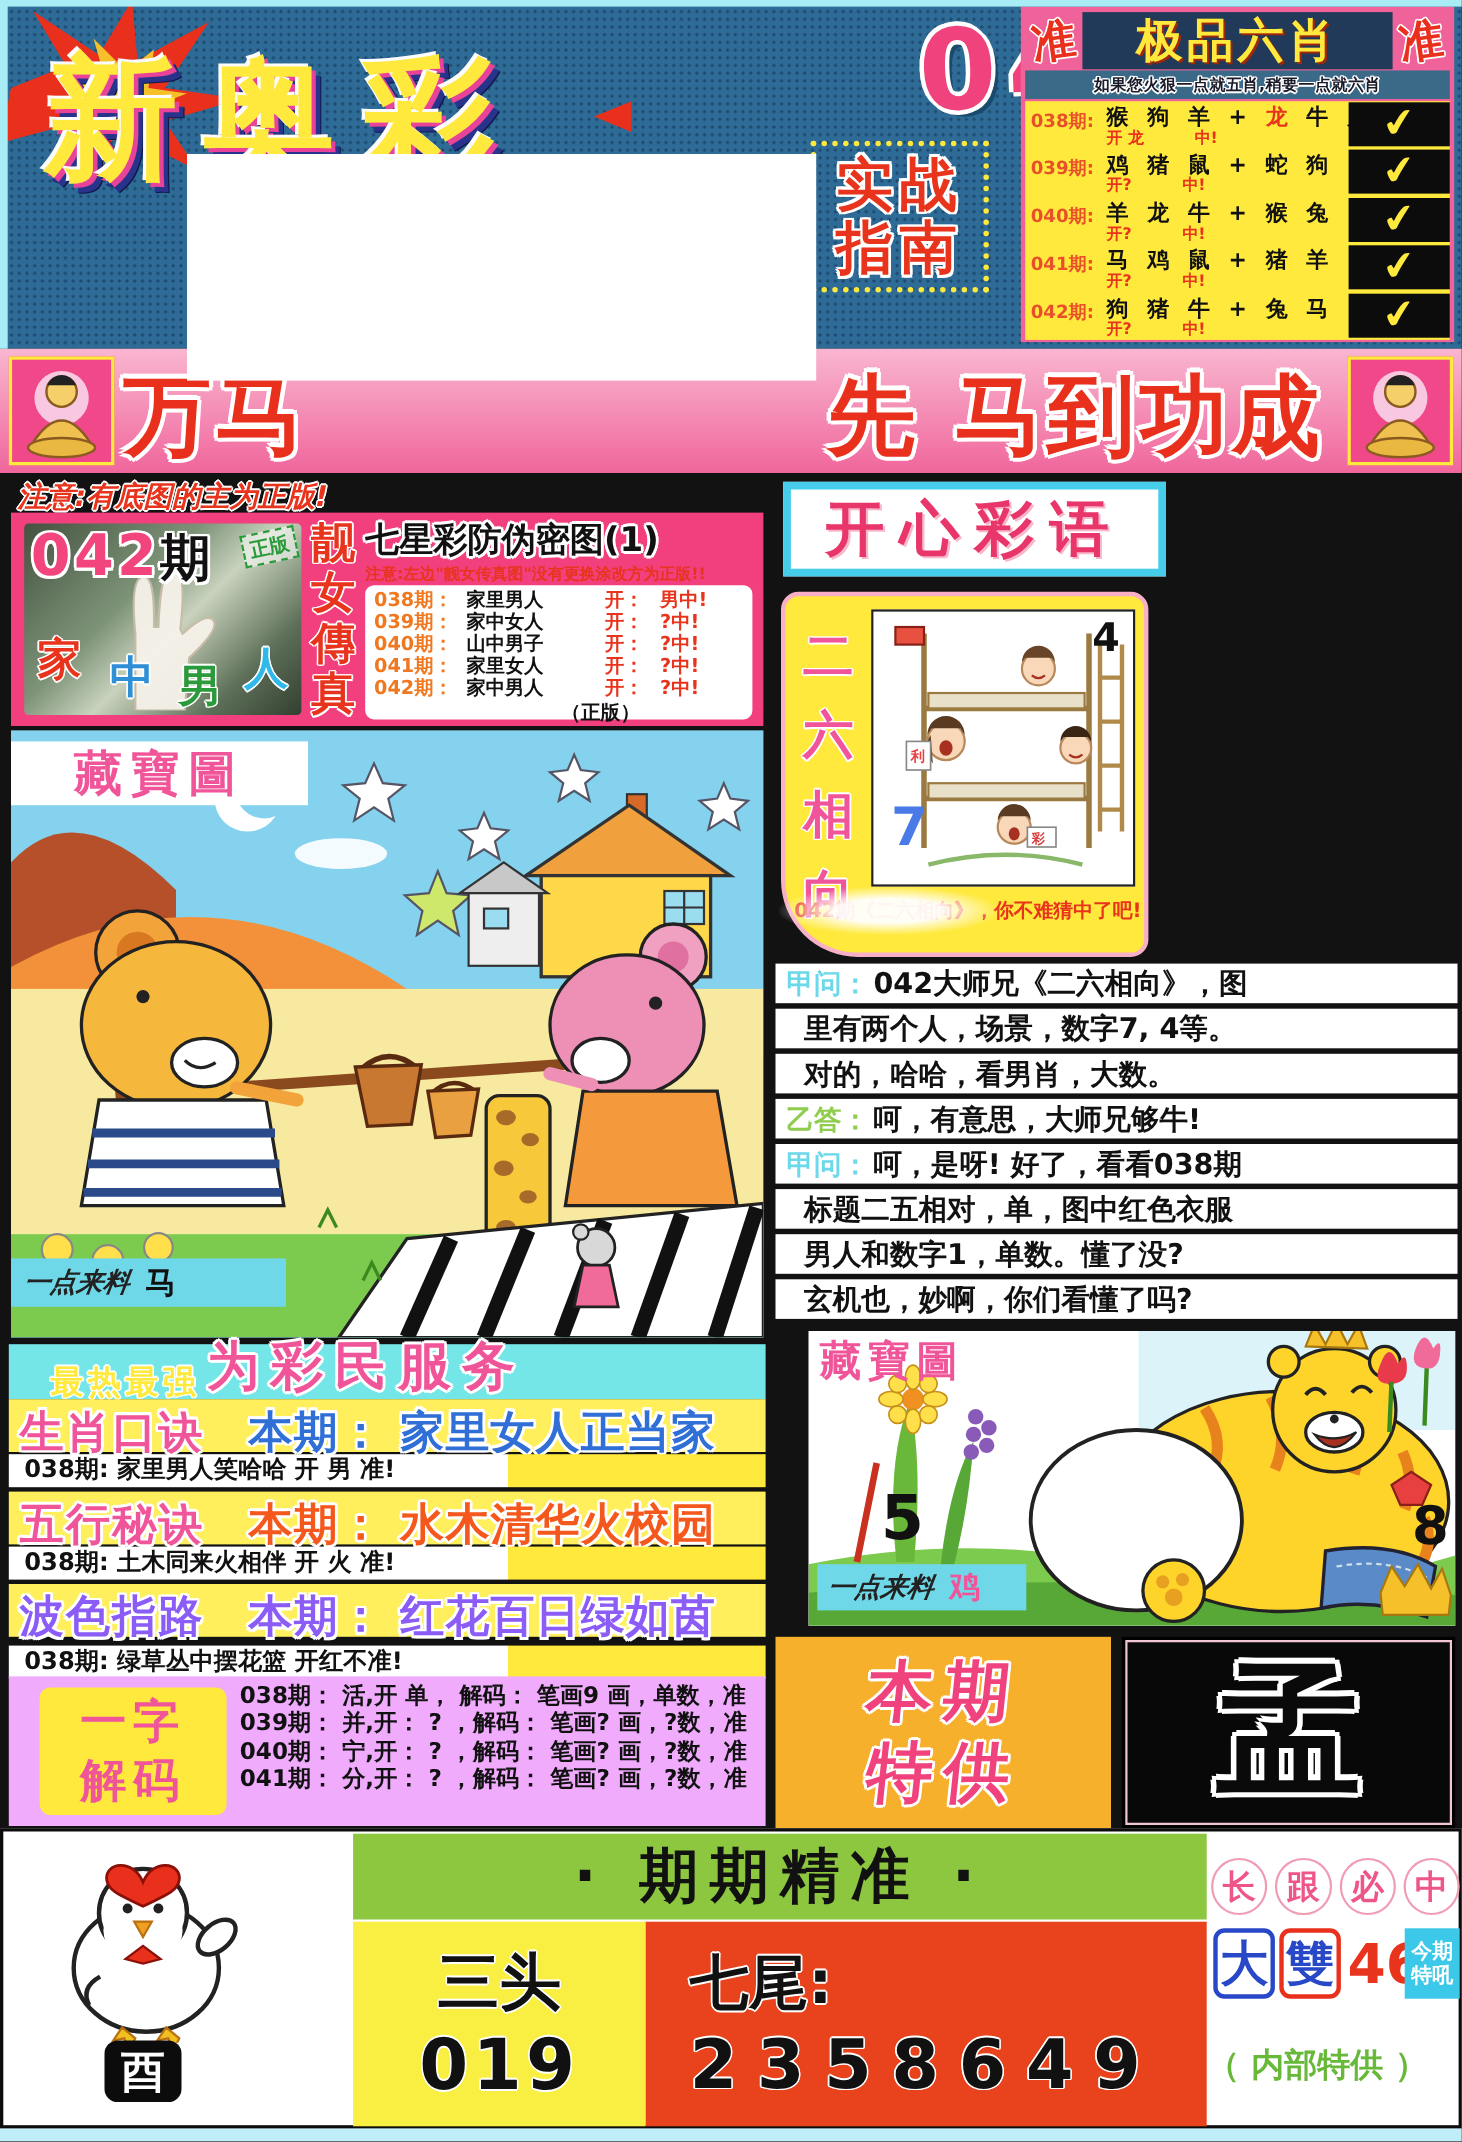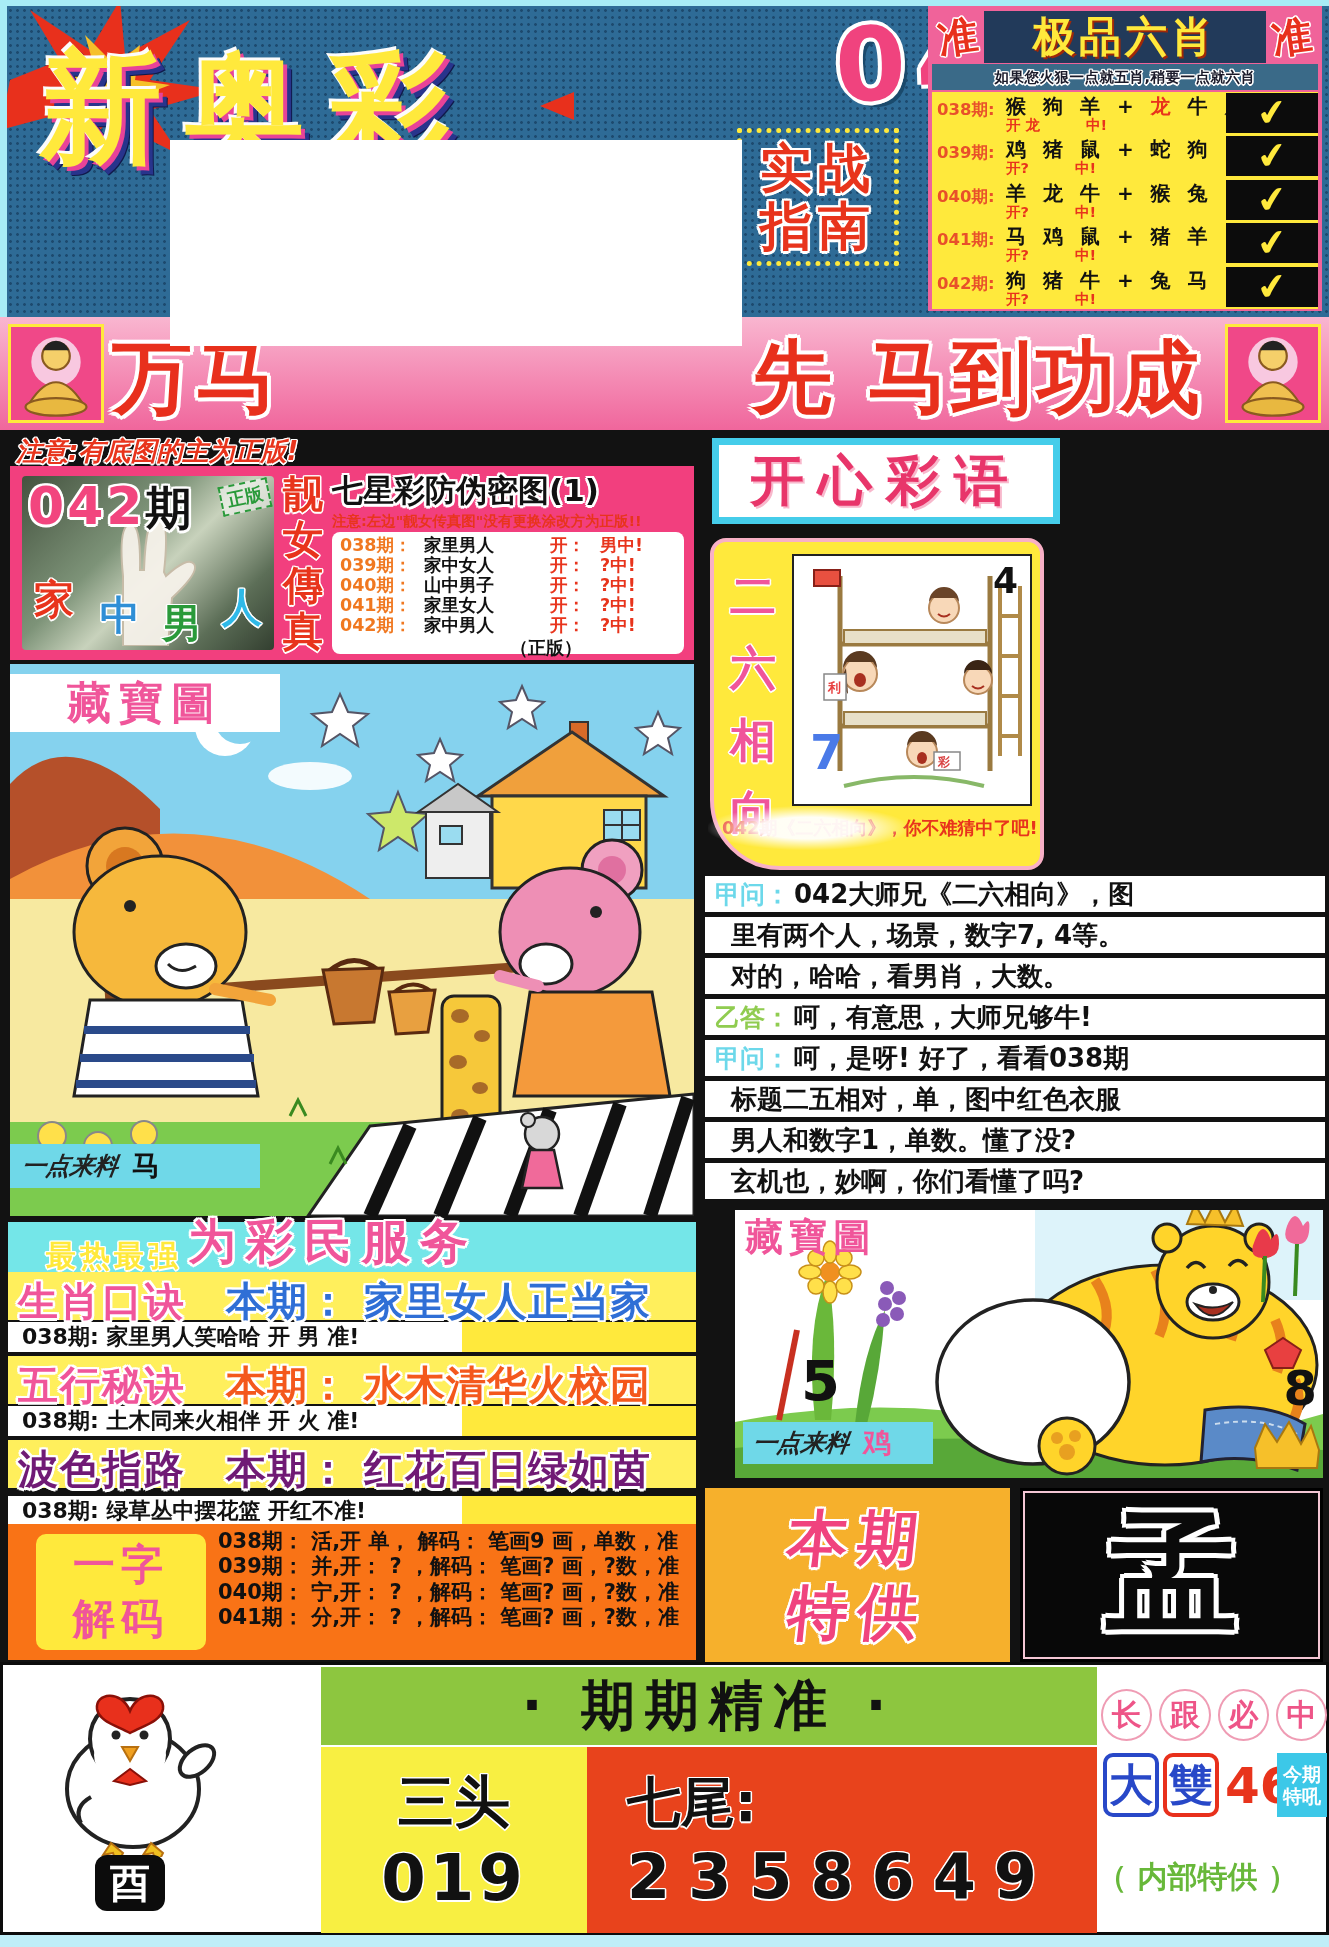--- a/index.html
+++ b/index.html
@@ -100,24 +100,24 @@
   
   .svc-band{position:absolute;left:8px;top:1222px;width:688px;height:50px;background:#74e6e8;z-index:2;}
   .svc-band .big{position:absolute;left:180px;top:-12px;font-size:48px;font-weight:bold;color:#f0559a;letter-spacing:10px;z-index:2;}
   .svc-band .small{position:absolute;left:38px;top:14px;font-size:30px;font-weight:bold;color:#ffe93c;letter-spacing:4px;}
   .svc-head{position:absolute;left:8px;width:688px;height:48px;background:#ffef5c;z-index:2;white-space:nowrap;}
   .svc-label{position:absolute;left:10px;top:2px;font-size:40px;font-weight:bold;letter-spacing:2px;}
   .svc-value{position:absolute;left:218px;top:2px;font-size:40px;font-weight:bold;letter-spacing:1px;}
   .svc-hist{position:absolute;left:8px;width:688px;height:30px;z-index:2;
     background:linear-gradient(90deg,#fff 0 66%,#ffe93c 66% 100%);
     font-size:22px;font-weight:bold;color:#111;line-height:30px;padding-left:14px;box-sizing:border-box;white-space:nowrap;}
-  .c-pink{color:#f0559a;text-align:center;} .c-blue{color:#2f6fd6;} .c-orange{color:#f4581c;} .c-cyan{color:#701a75;}
-
-  
-  .decode{position:absolute;left:8px;top:1524px;width:688px;height:136px;background:#f97316;z-index:2;}
+  .c-pink{color:#f0559a;text-align:center;} .c-blue{color:#2f6fd6;} .c-orange{color:#f4581c;} .c-cyan{color:#8b5cf6;}
+
+  
+  .decode{position:absolute;left:8px;top:1524px;width:688px;height:136px;background:#f0abfc;z-index:2;}
   .decode-label{position:absolute;left:28px;top:10px;width:170px;height:116px;background:#ffe93c;border-radius:10px;
     display:flex;flex-direction:column;align-items:center;justify-content:center;}
   .decode-label div{font-size:42px;font-weight:bold;color:#f0559a;line-height:54px;letter-spacing:6px;}
   .decode-rows{position:absolute;left:210px;top:5px;}
   .decode-rows div{font-size:21px;font-weight:bold;color:#111;line-height:25.4px;white-space:nowrap;}
 
   
   .happy{position:absolute;left:712px;top:438px;width:348px;height:86px;background:#fff;border:7px solid #45cdea;
     box-sizing:border-box;display:flex;align-items:center;justify-content:center;z-index:2;}
   .happy span{font-size:54px;font-weight:bold;color:#e8356a;letter-spacing:14px;text-shadow:2px 2px 0 #f8b8cc;}

